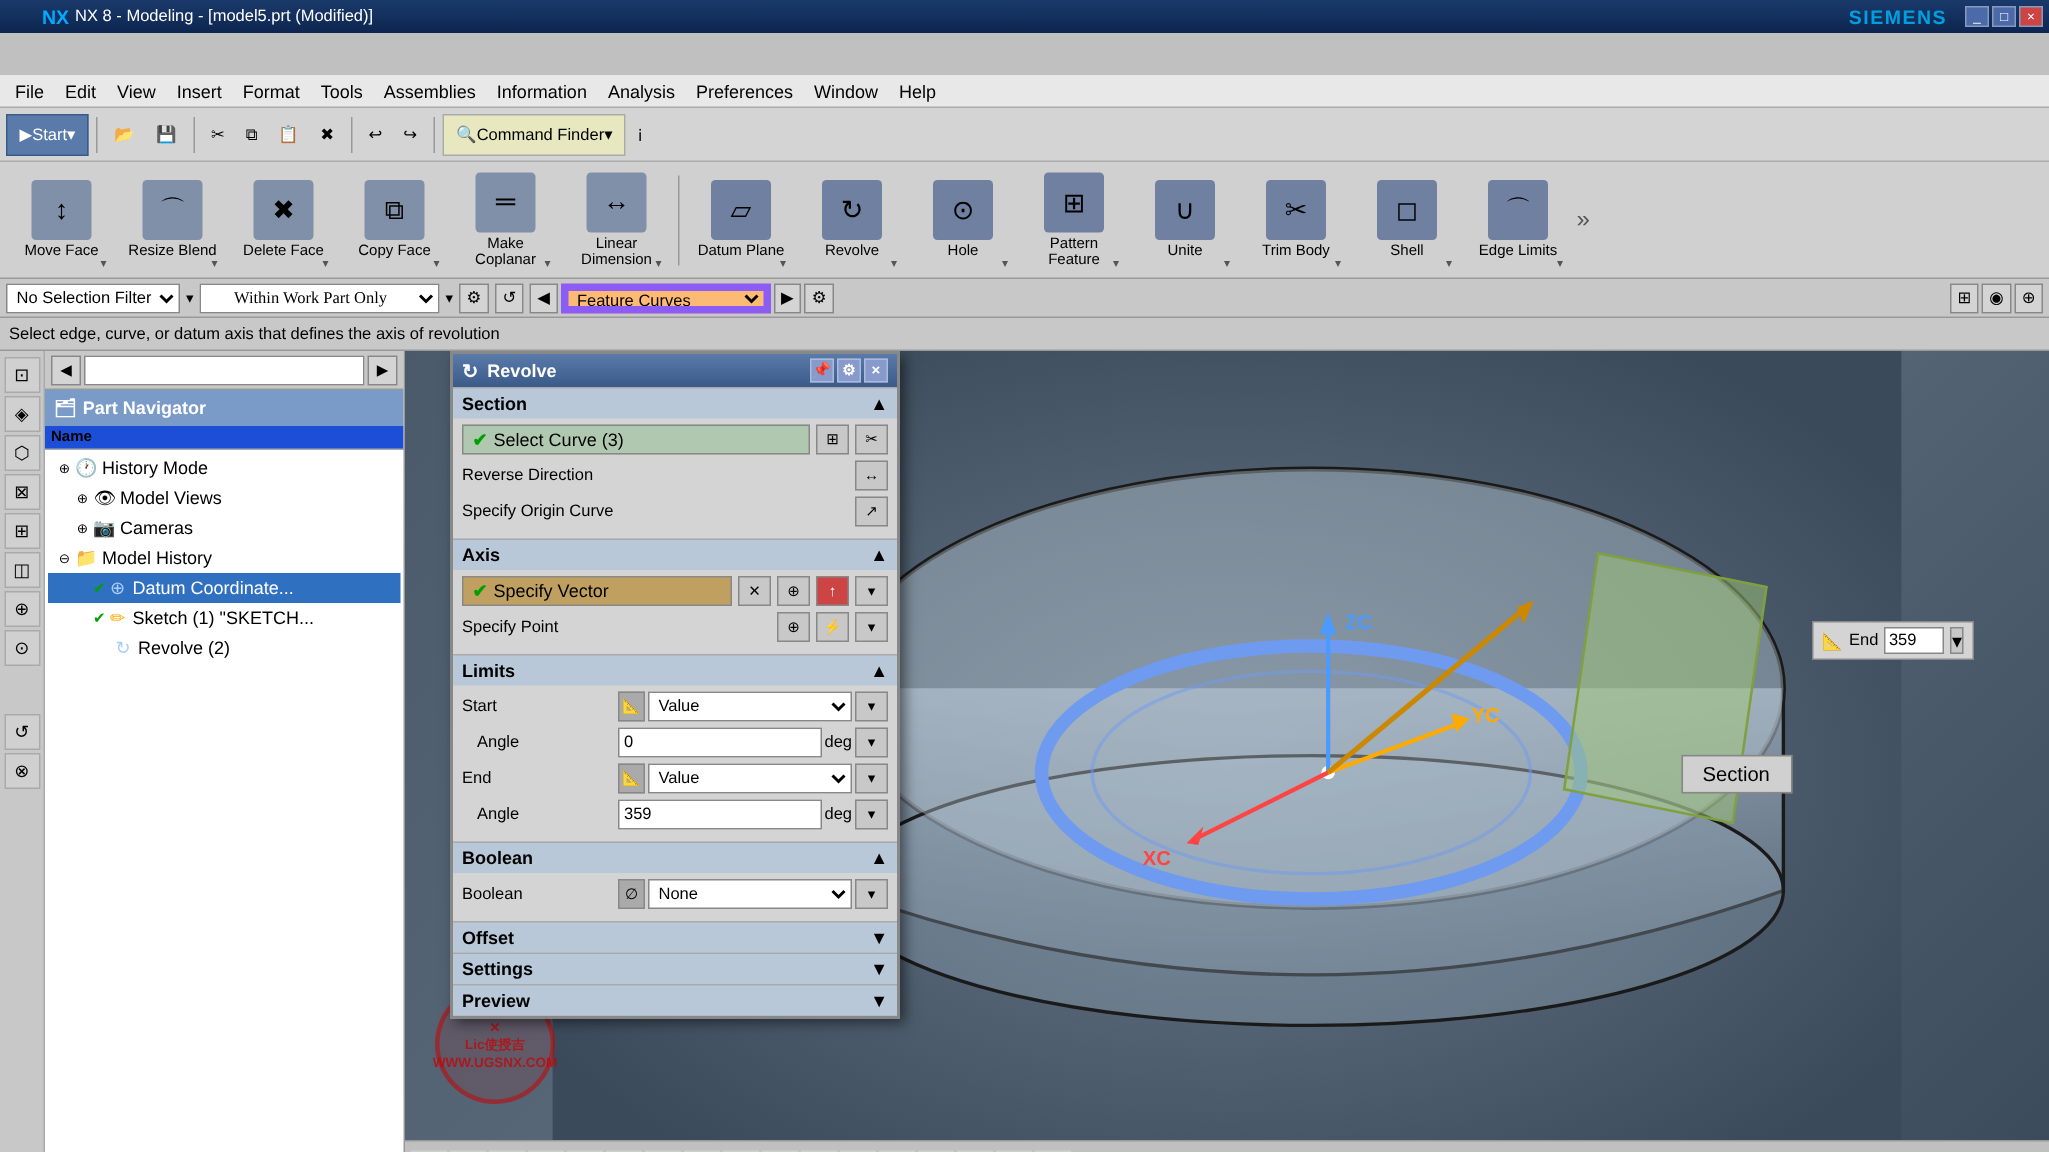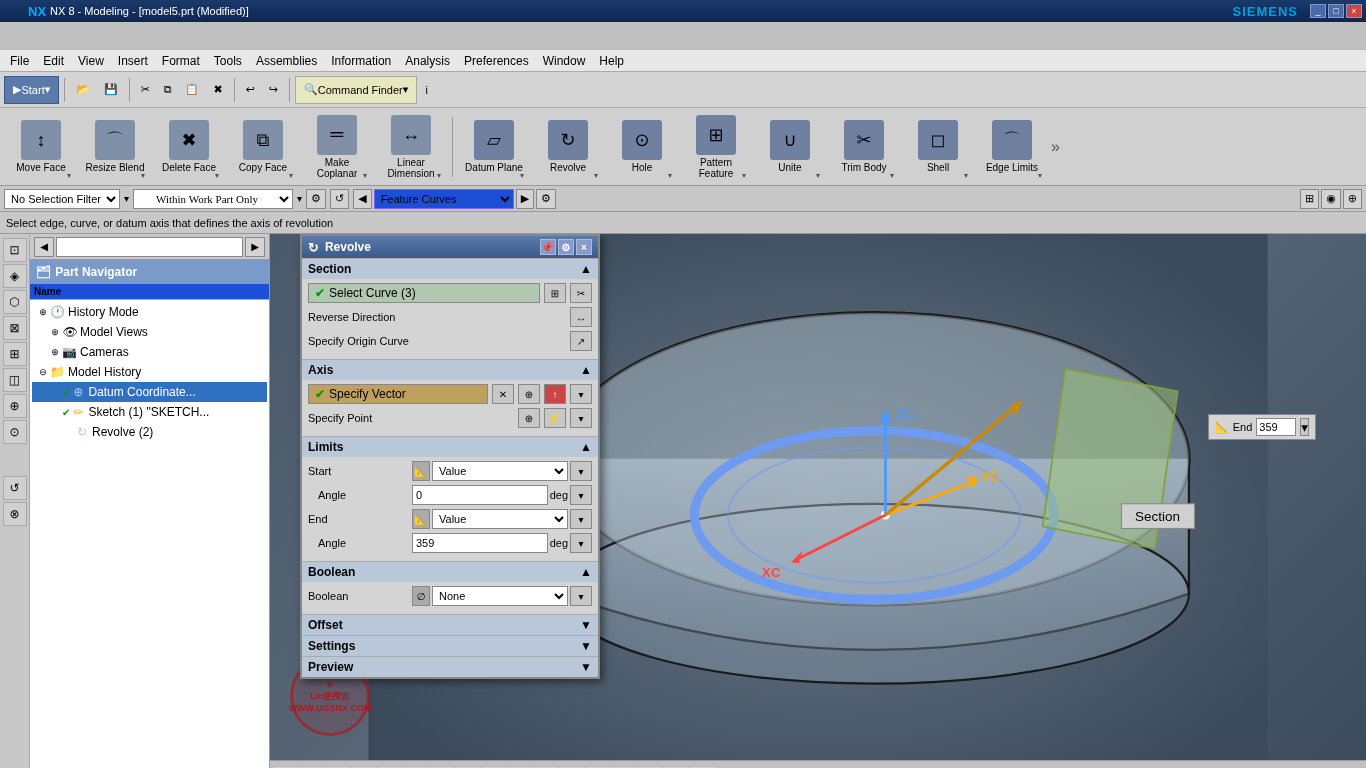--- a/index.html
+++ b/index.html
@@ -136,22 +136,22 @@
       padding: 0 4px;
       font-size: 11px;
       cursor: pointer;
     }
     .feature-curves-bar {
       display: flex; align-items: center; gap: 2px;
       flex: 1;
     }
     .fc-select {
       height: 20px;
-      background: #1d4ed8;
-      border: 1px solid #8b5cf6;
+      background: #fdba74;
+      border: 5px solid #8b5cf6;
       font-size: 11px;
       padding: 0 2px;
       width: 140px;
     }
 
     
     #statusbar {
       background: #c8c8c8;
       height: 22px;
       display: flex;

